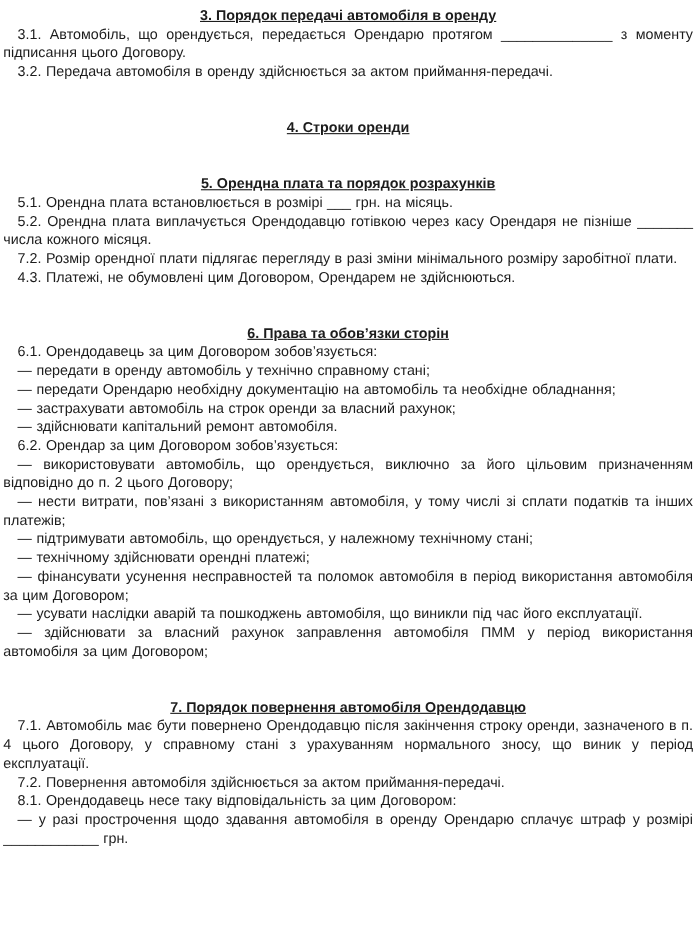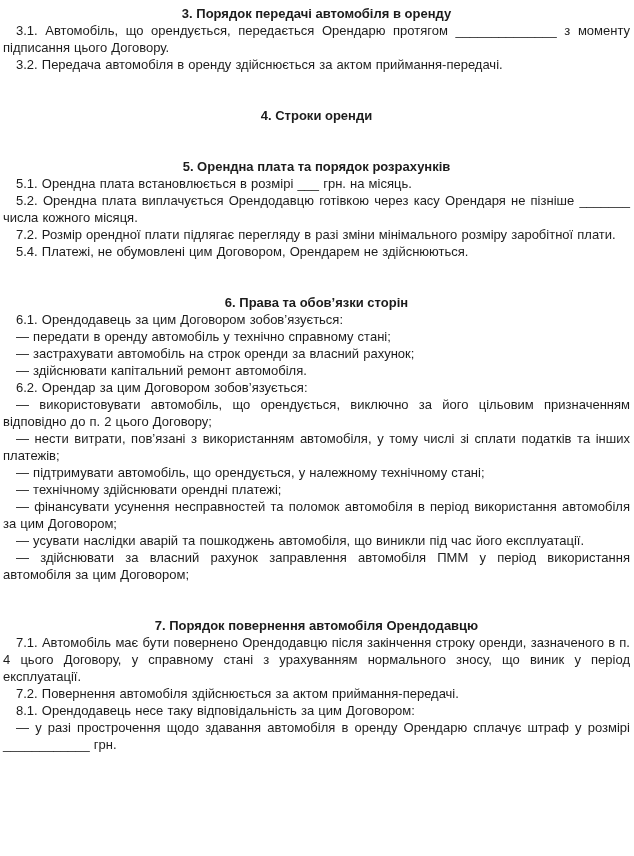--- a/index.html
+++ b/index.html
@@ -20,20 +20,21 @@
     overflow: hidden;
   }
   .doc-section { margin: 0; }
   .section-heading {
     font-size: 13px;
     line-height: 17px;
     font-weight: bold;
     text-align: center;
     margin: 34px 0 0 0;
     padding: 0;
+    text-decoration: underline;
   }
   .doc-section:first-child .section-heading { margin-top: 0; }
   .para {
     margin: 0;
     padding: 0;
     text-align: justify;
     text-indent: 13px;
     word-spacing: 0.5px;
   }
   .run { white-space: pre-wrap; }
@@ -49,26 +50,27 @@
       <p class="para"><span class="run">3.2. Передача автомобіля в оренду здійснюється за актом приймання-передачі.</span></p>
     </section>
     <section class="doc-section">
       <h3 class="section-heading">4. Строки оренди</h3>
     </section>
     <section class="doc-section">
       <h3 class="section-heading">5. Орендна плата та порядок розрахунків</h3>
       <p class="para"><span class="run">5.1. Орендна плата встановлюється в розмірі ___ грн. на місяць.</span></p>
       <p class="para"><span class="run">5.2. Орендна плата виплачується Орендодавцю готівкою через касу Орендаря не пізніше _______ числа кожного місяця.</span></p>
       <p class="para"><span class="run">7.2. Розмір орендної плати підлягає перегляду в разі зміни мінімального розміру заробітної плати.</span></p>
-      <p class="para"><span class="run">5.4. Платежі, не обумовлені цим Договором, Орендарем не здійснюються.</span></p>
+      <p class="para"><span class="run">4.3. Платежі, не обумовлені цим Договором, Орендарем не здійснюються.</span></p>
     </section>
     <section class="doc-section">
       <h3 class="section-heading">6. Права та обов’язки сторін</h3>
       <p class="para"><span class="run">6.1. Орендодавець за цим Договором зобов’язується:</span></p>
       <p class="para"><span class="run">— передати в оренду автомобіль у технічно справному стані;</span></p>
+      <p class="para"><span class="run">— передати Орендарю необхідну документацію на автомобіль та необхідне обладнання;</span></p>
       <p class="para"><span class="run">— застрахувати автомобіль на строк оренди за власний рахунок;</span></p>
       <p class="para"><span class="run">— здійснювати капітальний ремонт автомобіля.</span></p>
       <p class="para"><span class="run">6.2. Орендар за цим Договором зобов’язується:</span></p>
       <p class="para"><span class="run">— використовувати автомобіль, що орендується, виключно за його цільовим призначенням відповідно до п. 2 цього Договору;</span></p>
       <p class="para"><span class="run">— нести витрати, пов’язані з використанням автомобіля, у тому числі зі сплати податків та інших платежів;</span></p>
       <p class="para"><span class="run">— підтримувати автомобіль, що орендується, у належному технічному стані;</span></p>
       <p class="para"><span class="run">— технічному здійснювати орендні платежі;</span></p>
       <p class="para"><span class="run">— фінансувати усунення несправностей та поломок автомобіля в період використання автомобіля за цим Договором;</span></p>
       <p class="para"><span class="run">— усувати наслідки аварій та пошкоджень автомобіля, що виникли під час його експлуатації.</span></p>
       <p class="para"><span class="run">— здійснювати за власний рахунок заправлення автомобіля ПММ у період використання автомобіля за цим Договором;</span></p>

